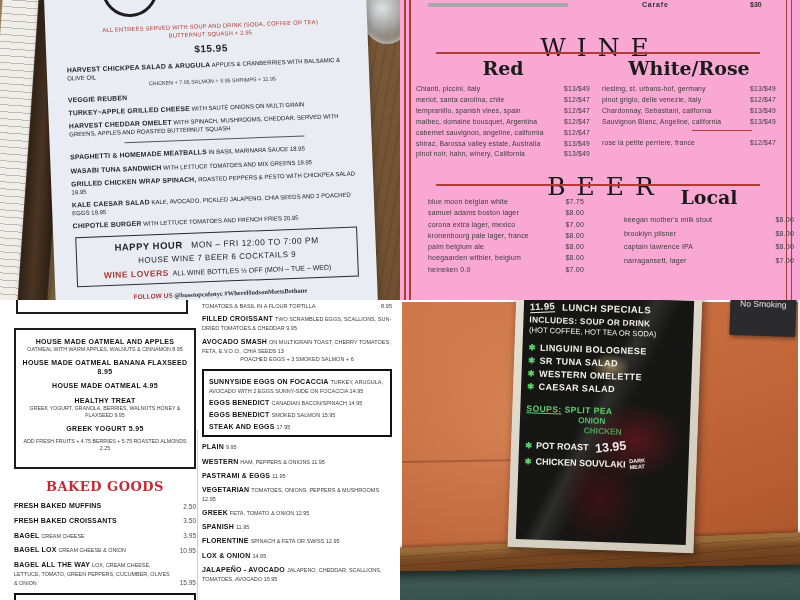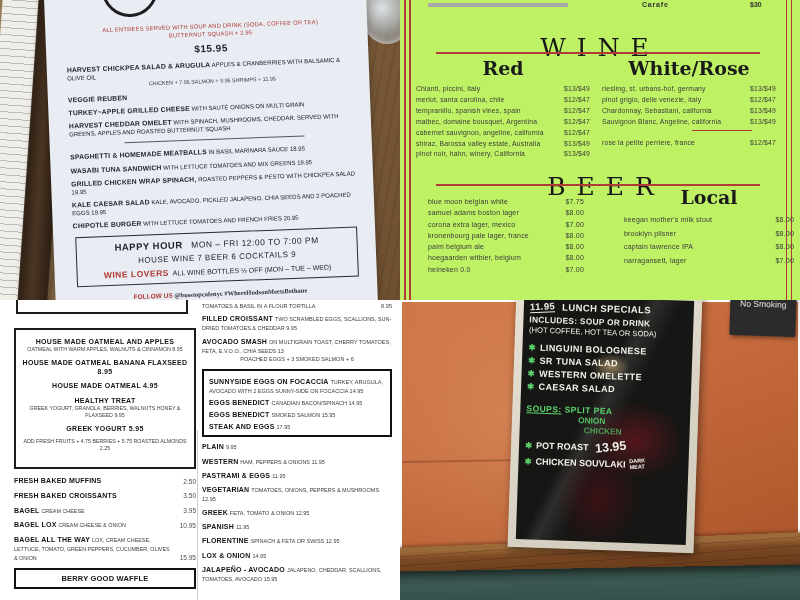--- a/index.html
+++ b/index.html
@@ -2,21 +2,21 @@
 <html><head>
 <meta charset="utf-8">
 <style>
   html,body{margin:0;padding:0;background:#222;}
   #screen{position:relative;width:800px;height:600px;overflow:hidden;background:#fff;
           font-family:"Liberation Sans",sans-serif;}
   .q{position:absolute;width:400px;height:300px;overflow:hidden;}
   #q-tl{left:0;top:0;background:
       repeating-linear-gradient(100deg, rgba(0,0,0,.08) 0 2px, rgba(0,0,0,0) 2px 9px),
       linear-gradient(105deg,#a0815a 0%,#8a6a45 45%,#6e4f30 100%);}
-  #q-tr{left:400px;top:0;background:#bef264;}
+  #q-tr{left:400px;top:0;background:#f9a8d4;}
   #q-bl{left:0;top:300px;background:#ffffff;}
   #q-br{left:400px;top:300px;background:
       radial-gradient(circle at 30% 40%, rgba(255,200,150,.25), transparent 60%),
       linear-gradient(160deg,#cd7344 0%,#c4693c 40%,#a85127 100%);
       box-shadow:inset 0 0 0 2px #fff;}
 
   
   .tl-left-page{position:absolute;left:-8px;top:-6px;width:44px;height:316px;background:#efeee9;
       transform:rotate(4deg);box-shadow:2px 0 4px rgba(0,0,0,.3);
       background-image:repeating-linear-gradient(180deg, transparent 0 6px, rgba(90,90,100,.35) 6px 7px);}
@@ -412,20 +412,21 @@
             <div class="oat-name">GREEK YOGURT 5.95</div>
 
           </div>
 
           <div class="oat-entry">
 
             <div class="oat-desc">ADD FRESH FRUITS + 4.75  BERRIES + 5.75 ROASTED ALMONDS 2.25</div>
           </div>
         </div>
 
+      <h2 class="bl-red">BAKED GOODS</h2>
       <div class="bl-rows">
 
           <div class="bg-row">
             <span class="lft"><span class="b">FRESH BAKED MUFFINS</span> </span>
             <span class="pr">2.50</span>
           </div>
 
           <div class="bg-row">
             <span class="lft"><span class="b">FRESH BAKED CROISSANTS</span> </span>
             <span class="pr">3.50</span>

